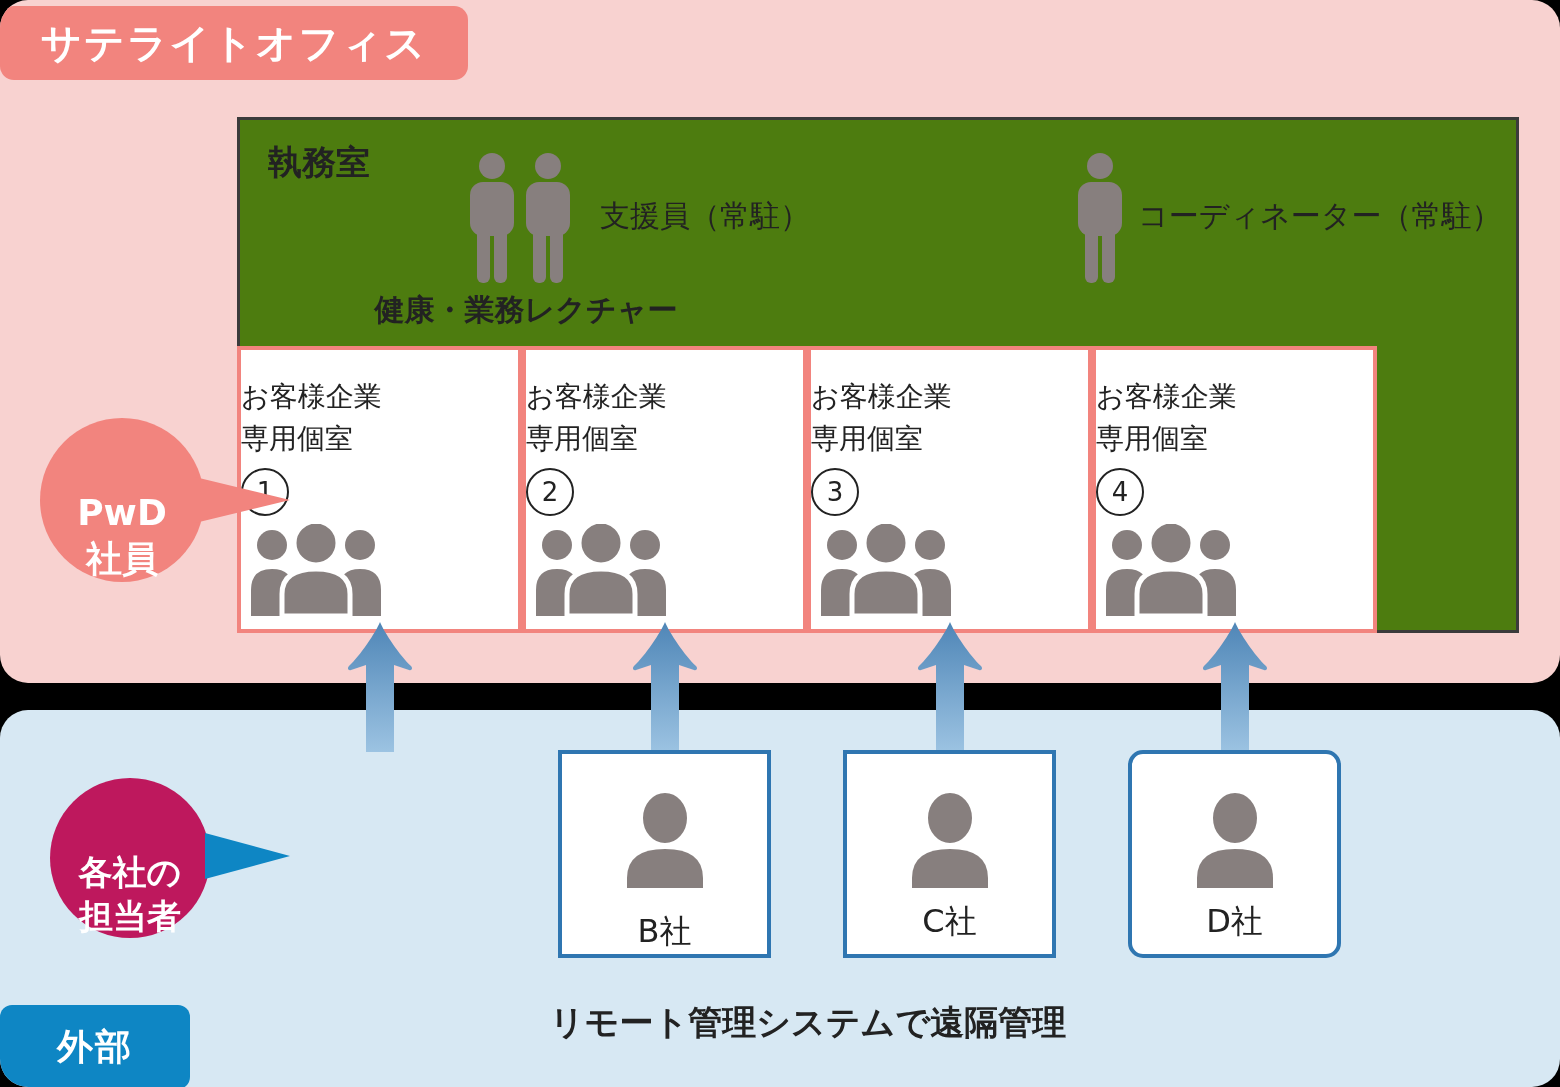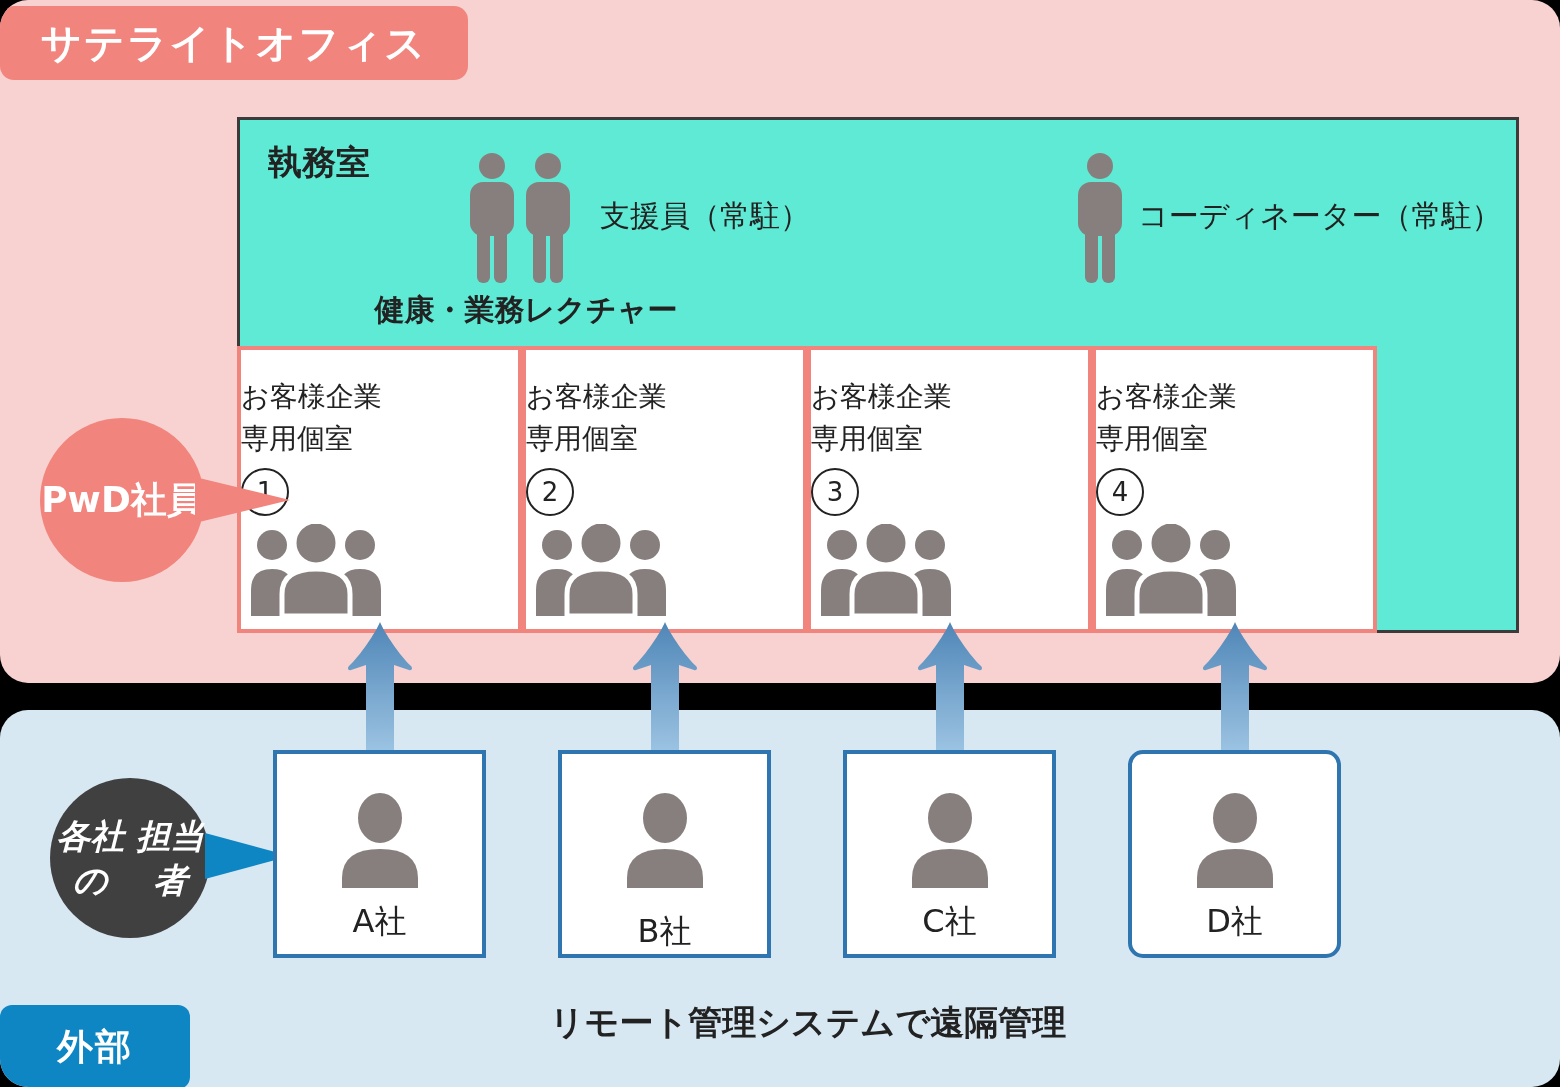--- a/index.html
+++ b/index.html
@@ -14,21 +14,21 @@
 
   
   .satellite-badge{position:absolute;left:0;top:6px;width:468px;height:74px;background:#F2847E;
                    border-radius:14px;display:flex;align-items:center;justify-content:center;
                    color:#fff;font-size:40px;font-weight:bold;letter-spacing:2px;}
   .ext-badge{position:absolute;left:0;top:295px;width:190px;height:84px;background:#0E86C4;
              border-radius:12px 12px 12px 0;display:flex;align-items:center;justify-content:center;
              color:#ffffff;font-size:36px;font-weight:bold;letter-spacing:2px;}
 
   
-  .office-box{position:absolute;left:237px;top:117px;width:1282px;height:516px;background:#5eead4;
+  .office-box{position:absolute;left:237px;top:117px;width:1282px;height:516px;background:#4d7c0f;
               border:3px solid #3B3B3B;box-sizing:border-box;}
   .office-title{position:absolute;left:28px;top:20px;font-size:34px;font-weight:bold;}
   .support-icons{position:absolute;left:230px;top:33px;display:flex;gap:12px;}
   .support-label{position:absolute;left:360px;top:76px;font-size:30px;}
   .support-caption{position:absolute;left:76px;top:170px;width:420px;text-align:center;
                    font-size:30px;font-weight:bold;}
   .coord-icon{position:absolute;left:838px;top:33px;}
   .coord-label{position:absolute;left:898px;top:76px;font-size:30px;}
   .coord-caption{position:absolute;left:643px;top:170px;width:420px;text-align:center;
                  font-size:30px;font-weight:bold;}
@@ -36,28 +36,28 @@
   
   .rooms-row{position:absolute;left:-3px;bottom:-3px;display:flex;}
   .room{width:285px;height:287px;background:#fff;border:4px solid #F2847E;box-sizing:border-box;
         text-align:left;padding-top:26px;}
   .room-line{font-size:28px;line-height:42px;}
   .circle-num{display:inline-flex;width:44px;height:44px;border:2px solid #222;border-radius:50%;
               align-items:center;justify-content:center;font-size:26px;margin-top:8px;}
   .room-group-icon{margin-top:8px;}
 
   
-  .bubble{position:absolute;border-radius:50%;display:flex;flex-direction:row;align-items:center;
-          justify-content:center;color:#fff;font-weight:bold;text-align:center;z-index:3;}
+  .bubble{position:absolute;border-radius:50%;display:flex;flex-direction:column;align-items:center;
+          justify-content:flex-end;color:#fff;font-weight:bold;text-align:center;z-index:3;}
   .pwd-bubble{left:40px;top:418px;width:164px;height:164px;background:#F2847E;
               font-size:36px;line-height:46px;}
   .pwd-pointer{position:absolute;left:195px;top:477px;width:95px;height:46px;background:#F2847E;
                clip-path:polygon(0 0,100% 50%,0 100%);z-index:3;}
-  .staff-bubble{left:50px;top:778px;width:160px;height:160px;background:#404040;
-                font-size:34px;line-height:44px;font-style:italic;}
+  .staff-bubble{left:50px;top:778px;width:160px;height:160px;background:#be185d;
+                font-size:34px;line-height:44px;}
   .staff-pointer{position:absolute;left:205px;top:833px;width:85px;height:46px;background:#0E86C4;
                  clip-path:polygon(0 0,100% 50%,0 100%);z-index:3;}
 
   
   .company{position:absolute;top:750px;width:213px;height:208px;background:#fff;
            border:4px solid #2F76B1;box-sizing:border-box;z-index:4;display:flex;
            flex-direction:column;align-items:center;padding-top:38px;}
   .company-label{font-size:32px;margin-top:12px;}
   .co-a{left:273px;} .co-b{left:558px;gap:10px;} .co-c{left:843px;} .co-d{left:1128px;border-radius:15px;}
 
@@ -236,52 +236,43 @@
   <svg class="arrow ar-4" viewBox="0 0 70 132">
     <defs>
         <linearGradient id="ag4" x1="0" y1="0" x2="0" y2="1">
       <stop offset="0" stop-color="#4F86B7"></stop>
           <stop offset="1" stop-color="#9CC3E2"></stop>
         </linearGradient>
       </defs>
     <path d="M35 2 C39 12 55 36 66 46 C68 48 67 51 64 50 L49 45 L49 132 L21 132 L21 45 L6 50 C3 51 2 48 4 46 C15 36 31 12 35 2 Z" fill="url(#ag4)"></path>
   </svg>
 
-  <div class="company co-a">
+  <div class="company co-b">
     <svg width="96" height="96" viewBox="0 0 96 96">
       <g fill="#877F7E">
         <path d="M10 96 v-10 q0-29 38-29 q38 0 38 29 v10 z"></path>
         <ellipse cx="48" cy="26" rx="24" ry="27" stroke="#fff" stroke-width="4"></ellipse>
       </g>
     </svg>
-    <div class="company-label">A社</div>
-  </div>
-  <div class="company co-b">
+    <div class="company-label">B社</div>
+  </div>
+  <div class="company co-c">
     <svg width="96" height="96" viewBox="0 0 96 96">
       <g fill="#877F7E">
         <path d="M10 96 v-10 q0-29 38-29 q38 0 38 29 v10 z"></path>
         <ellipse cx="48" cy="26" rx="24" ry="27" stroke="#fff" stroke-width="4"></ellipse>
       </g>
     </svg>
-    <div class="company-label">B社</div>
-  </div>
-  <div class="company co-c">
+    <div class="company-label">C社</div>
+  </div>
+  <div class="company co-d">
     <svg width="96" height="96" viewBox="0 0 96 96">
       <g fill="#877F7E">
         <path d="M10 96 v-10 q0-29 38-29 q38 0 38 29 v10 z"></path>
         <ellipse cx="48" cy="26" rx="24" ry="27" stroke="#fff" stroke-width="4"></ellipse>
       </g>
     </svg>
-    <div class="company-label">C社</div>
-  </div>
-  <div class="company co-d">
-    <svg width="96" height="96" viewBox="0 0 96 96">
-      <g fill="#877F7E">
-        <path d="M10 96 v-10 q0-29 38-29 q38 0 38 29 v10 z"></path>
-        <ellipse cx="48" cy="26" rx="24" ry="27" stroke="#fff" stroke-width="4"></ellipse>
-      </g>
-    </svg>
     <div class="company-label">D社</div>
   </div>
 
   <div class="footer-note">リモート管理システムで遠隔管理</div>
 
 </div>
 
 </body></html>

